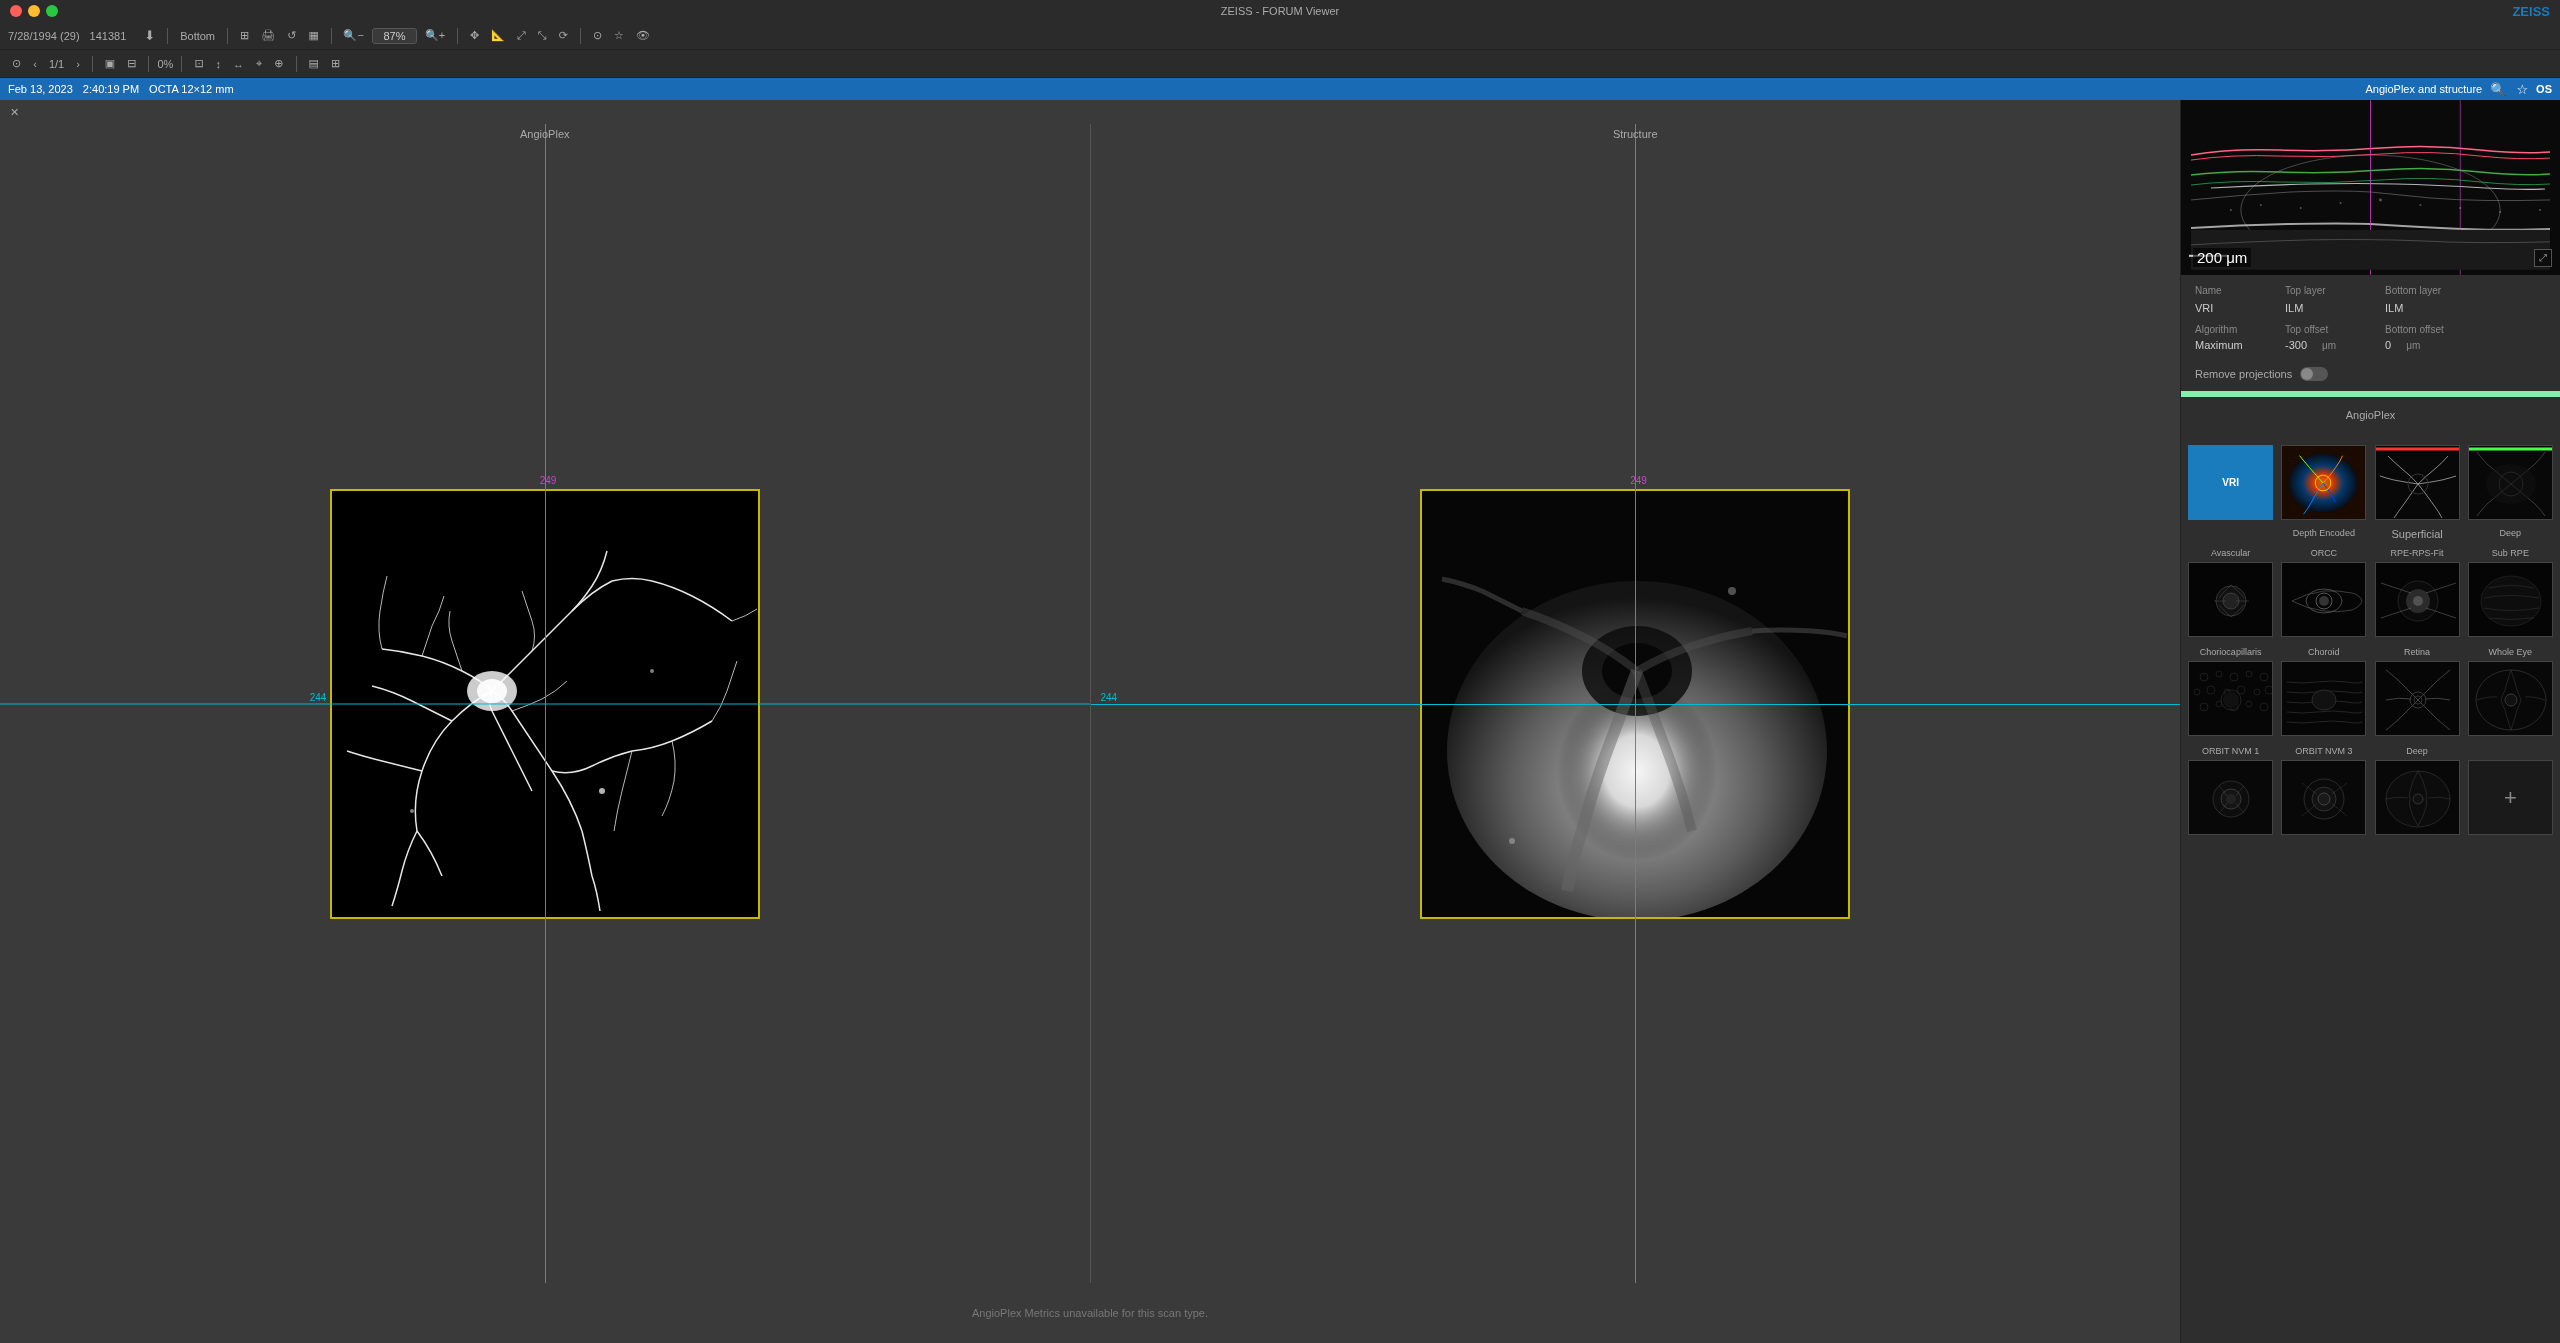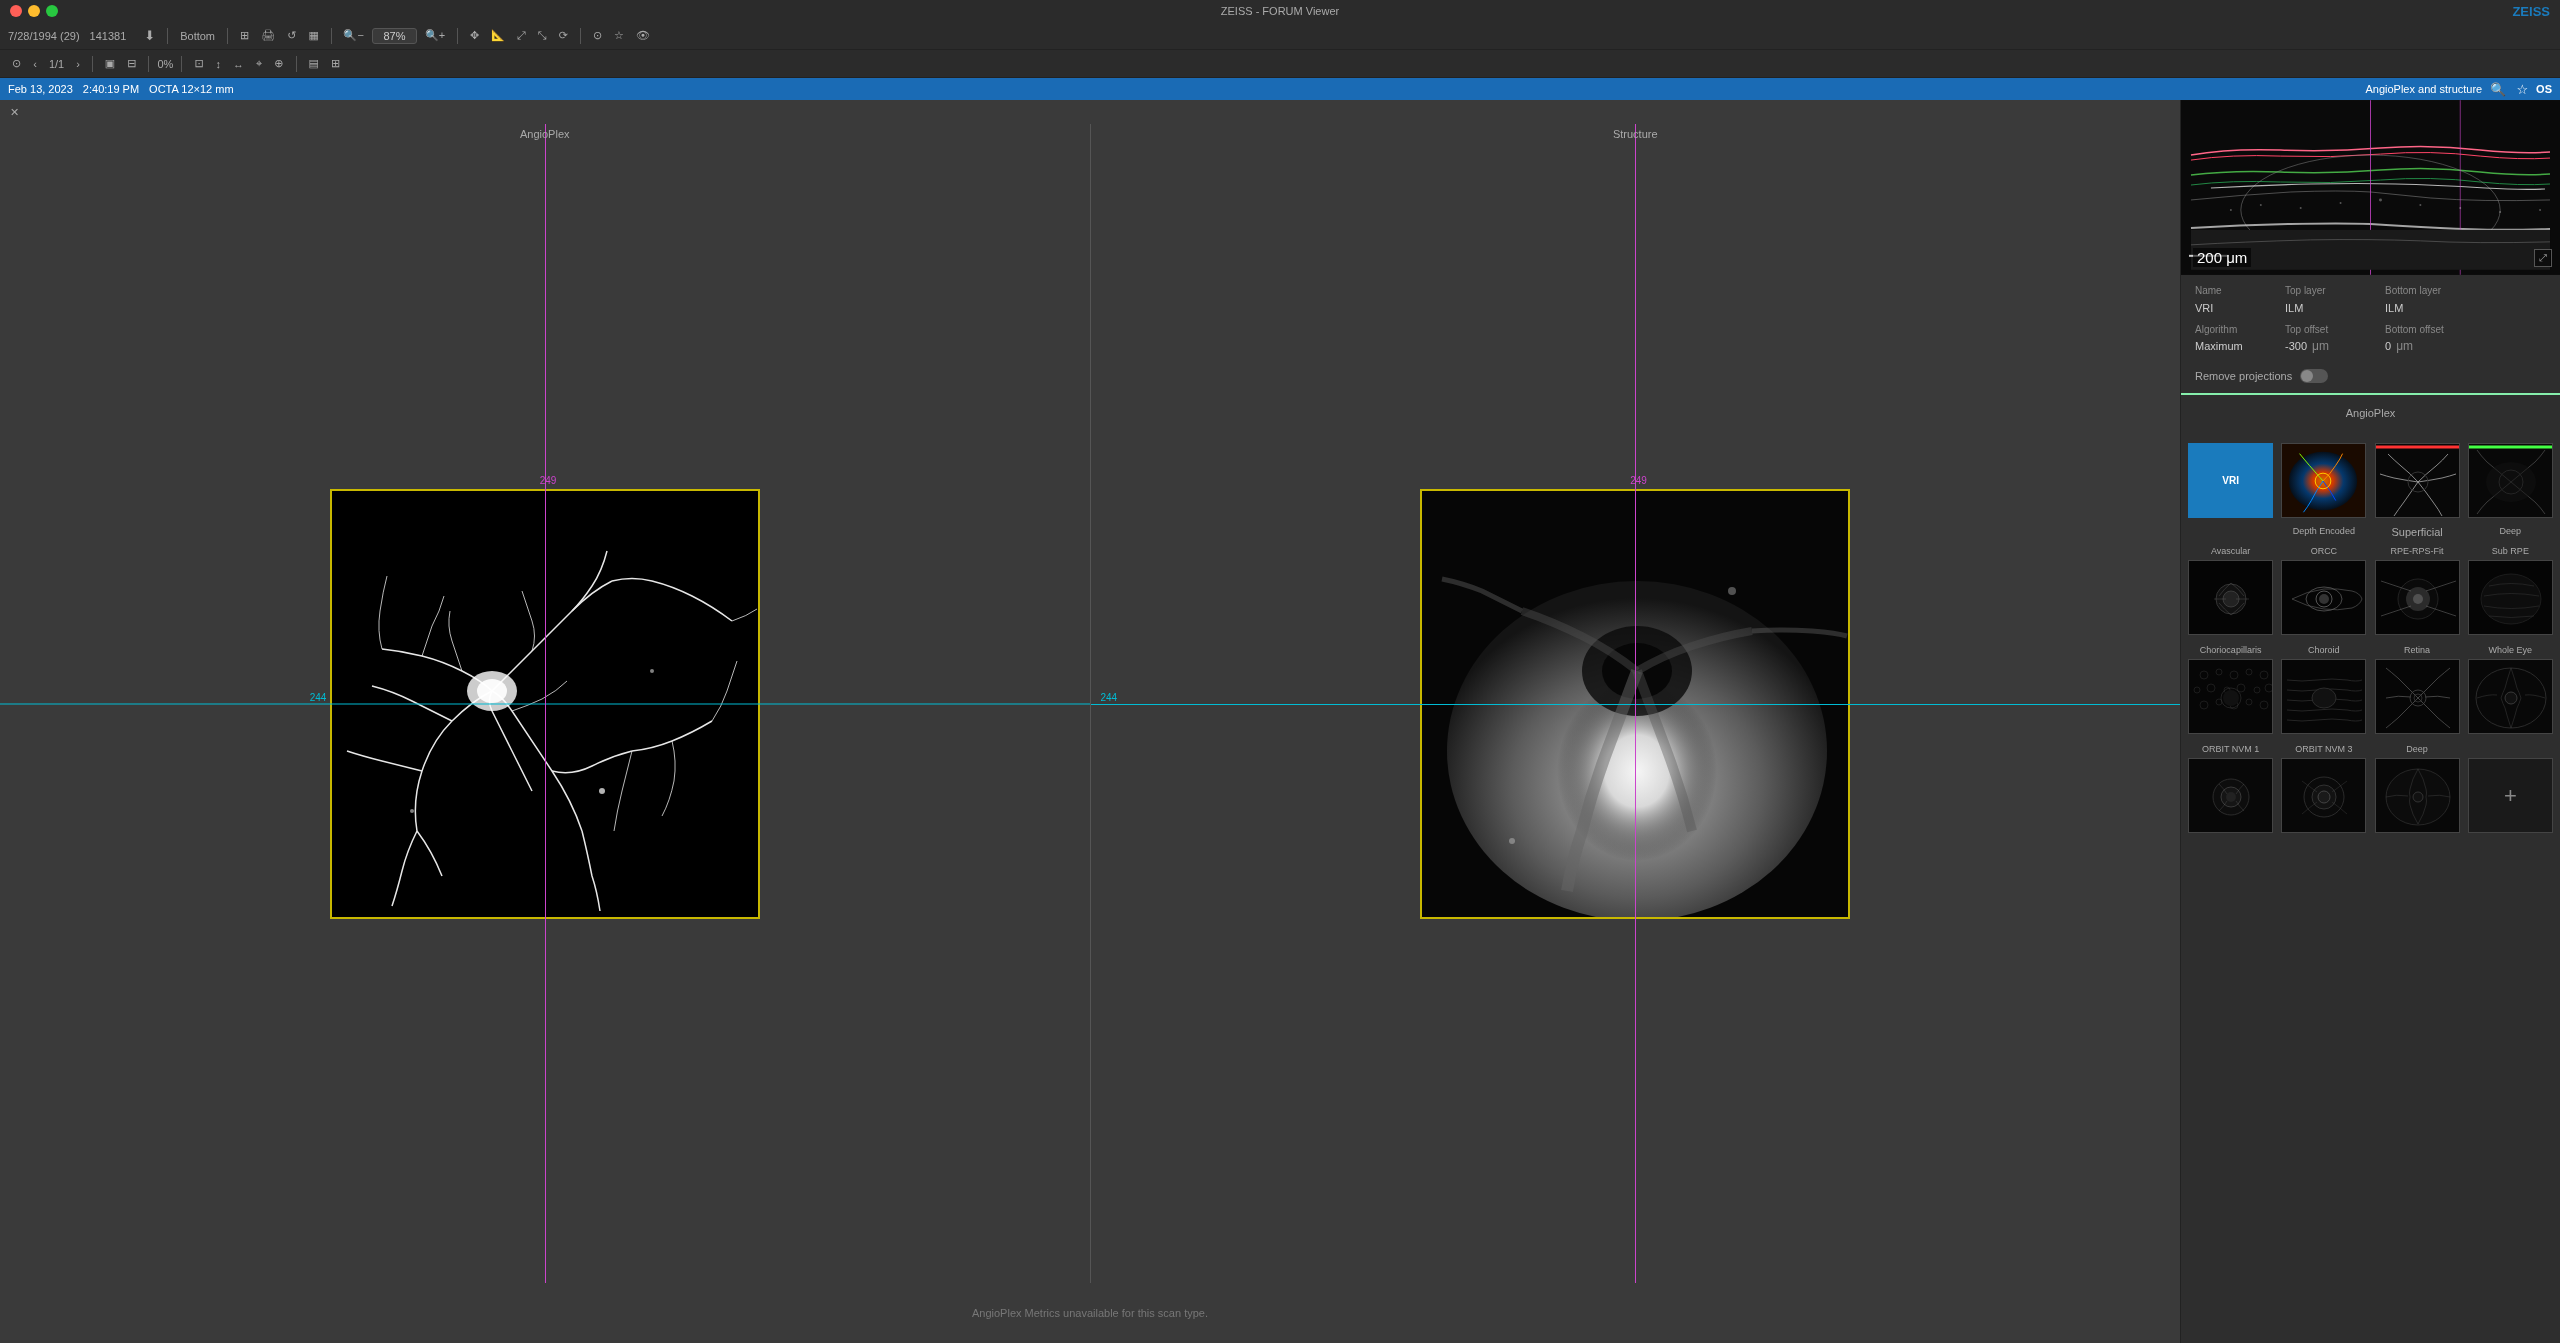--- a/index.html
+++ b/index.html
@@ -227,21 +227,21 @@
       color: #aaa;
       cursor: pointer;
       padding: 2px 4px;
       font-size: 10px;
     }
 
     
     #properties-section {
       padding: 10px 14px;
       flex-shrink: 0;
-      border-bottom: 2px solid #86efac;
+      border-bottom: 6px solid #86efac;
     }
     .remove-proj-row {
       display: flex;
       align-items: center;
       gap: 8px;
       margin-top: 16px;
     }
     .toggle-switch {
       width: 28px;
       height: 14px;
@@ -345,21 +345,21 @@
     .props-grid {
       display: grid;
       grid-template-columns: 90px 100px 100px;
       gap: 4px 0;
       font-size: 11px;
       color: #aaa;
       margin-bottom: 4px;
     }
     .props-grid .val { color: #ccc; }
 
-    .mu-suffix { color: #888; font-size: 12px; margin-left: 2px; text-align: right; }
+    .mu-suffix { color: #888; font-size: 10px; margin-left: 12px; text-align: right; }
   </style>
 </head>
 <body>
 
 <div id="title-bar">
   <div class="traffic-lights">
     <div class="traffic-light tl-red"></div>
     <div class="traffic-light tl-yellow"></div>
     <div class="traffic-light tl-green"></div>
   </div>

